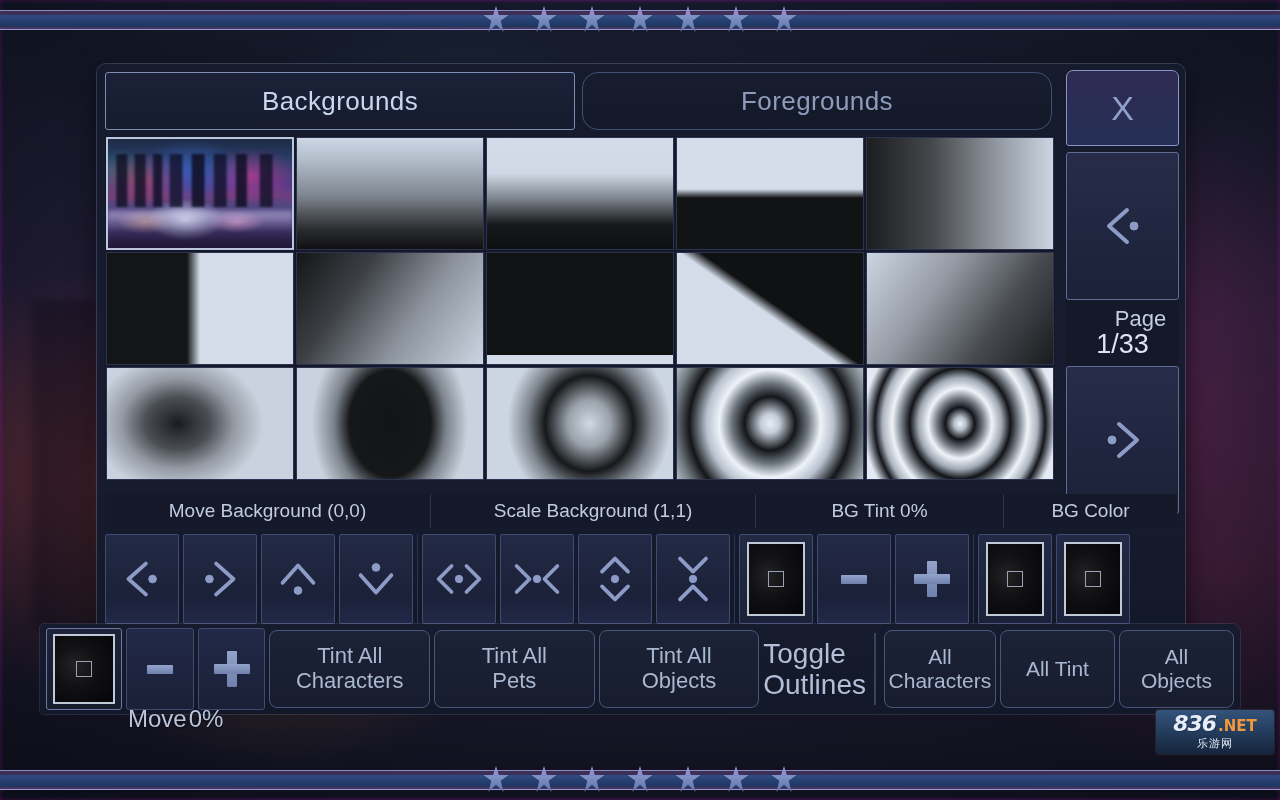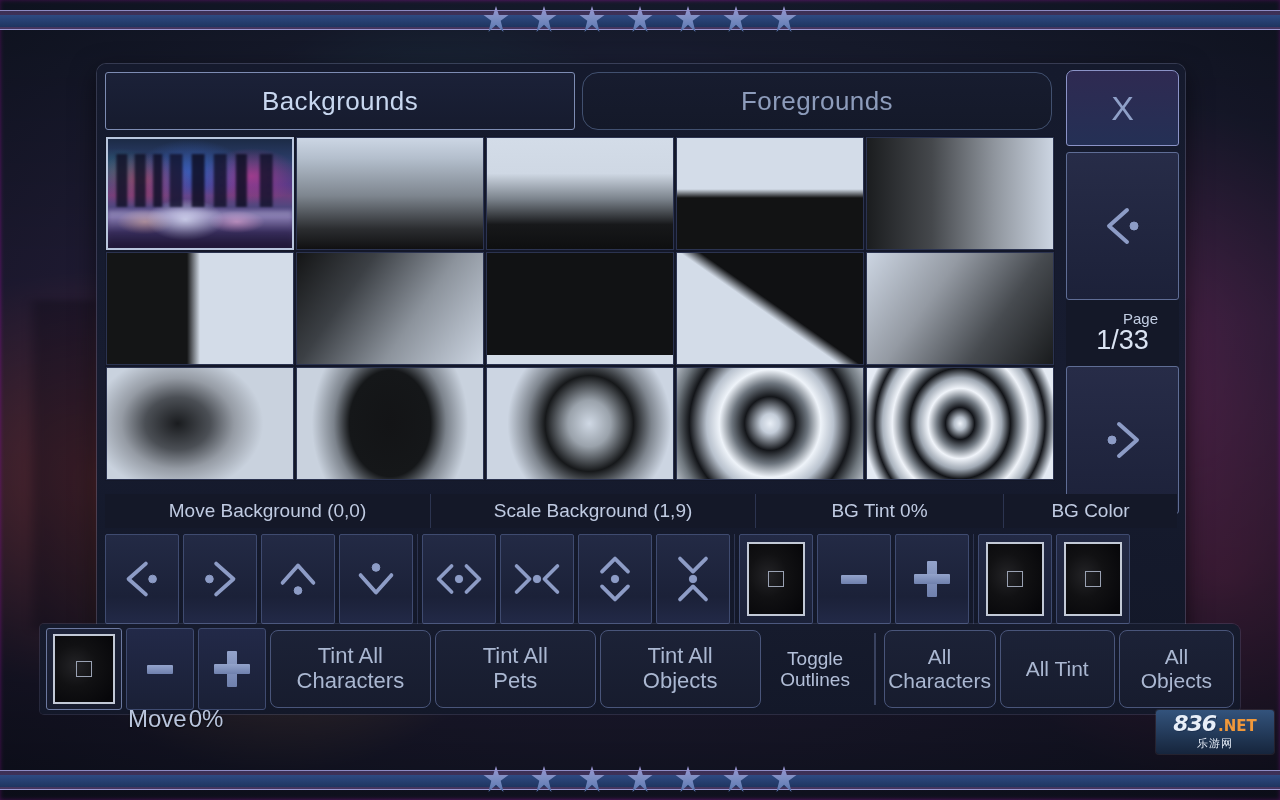--- a/index.html
+++ b/index.html
@@ -232,21 +232,21 @@
     font-family: "Liberation Sans", sans-serif;
   }
   .rail-arrow { height: 148px; }
   .rail-page {
     height: 66px;
     display: flex; flex-direction: column;
     align-items: center; justify-content: center;
     color: #cbd6e9;
     background: #141828;
   }
-  .rail-page .lbl { font-size: 15px; line-height: 1; color: #c3cee3; margin-left: 36px; }
+  .rail-page .lbl { font-size: 22px; line-height: 1; color: #c3cee3; margin-left: 36px; }
   .rail-page .val { font-size: 27px; line-height: 1.05; color: #dbe4f3; }
 
   
   .chev { position: relative; width: 52px; height: 52px; }
   .chev svg { width: 100%; height: 100%; display: block; }
   .chev svg * { stroke: #8d9cc6; }
 
   
   .ctl-labels {
     position: absolute; left: 8px; top: 430px;
@@ -354,23 +354,23 @@
     text-align: center;
     padding: 0 10px;
     cursor: pointer;
     white-space: pre-line;
   }
   .bb-btn.lg { width: 165px; }
   .bb-btn.sm { width: 112px; font-size: 21px; }
   .bb-btn.md { width: 118px; font-size: 21px; }
   .bb-plain {
     height: 78px; width: 104px;
-    color: #b3bfd8; font-size: 19px; line-height: 1.12;
-    display: flex; align-items: center; justify-content: center;
-    text-align: center; white-space: pre-line;
+    color: #b3bfd8; font-size: 28px; line-height: 1.12;
+    display: flex; align-items: center; justify-content: center;
+    text-align: left; white-space: pre-line;
     cursor: pointer;
   }
   .bb-sep { width: 2px; height: 72px; background: #39425f; margin: 0 4px; }
 </style>
 </head>
 <body>
 
 <div id="stage">
 
   <div class="bg-photo"></div>
@@ -505,21 +505,21 @@
               <polyline points="22,10 40,26 22,42" fill="none" stroke-width="4" stroke-linecap="round" stroke-linejoin="round"></polyline>
               <circle cx="15" cy="26" r="4" fill="#8d9cc6" stroke="none"></circle>
             </svg>
           </span>
         </div>
       </div>
     </div>
 
     <div class="ctl-labels">
       <div class="ctl-label" style="width:325px">Move Background (0,0)</div>
-      <div class="ctl-label" style="width:325px">Scale Background (1,9)</div>
+      <div class="ctl-label" style="width:325px">Scale Background (1,1)</div>
       <div class="ctl-label" style="width:248px">BG Tint 0%</div>
       <div class="ctl-label" style="width:174px">BG Color</div>
     </div>
 
     <div class="ctl-row">
 
       <div class="ctl-group">
         <div class="ctl-btn">
           <svg width="50" height="50" viewBox="0 0 52 52">
             <polyline points="30,10 12,26 30,42" fill="none" stroke-width="4" stroke-linecap="round" stroke-linejoin="round"></polyline>

